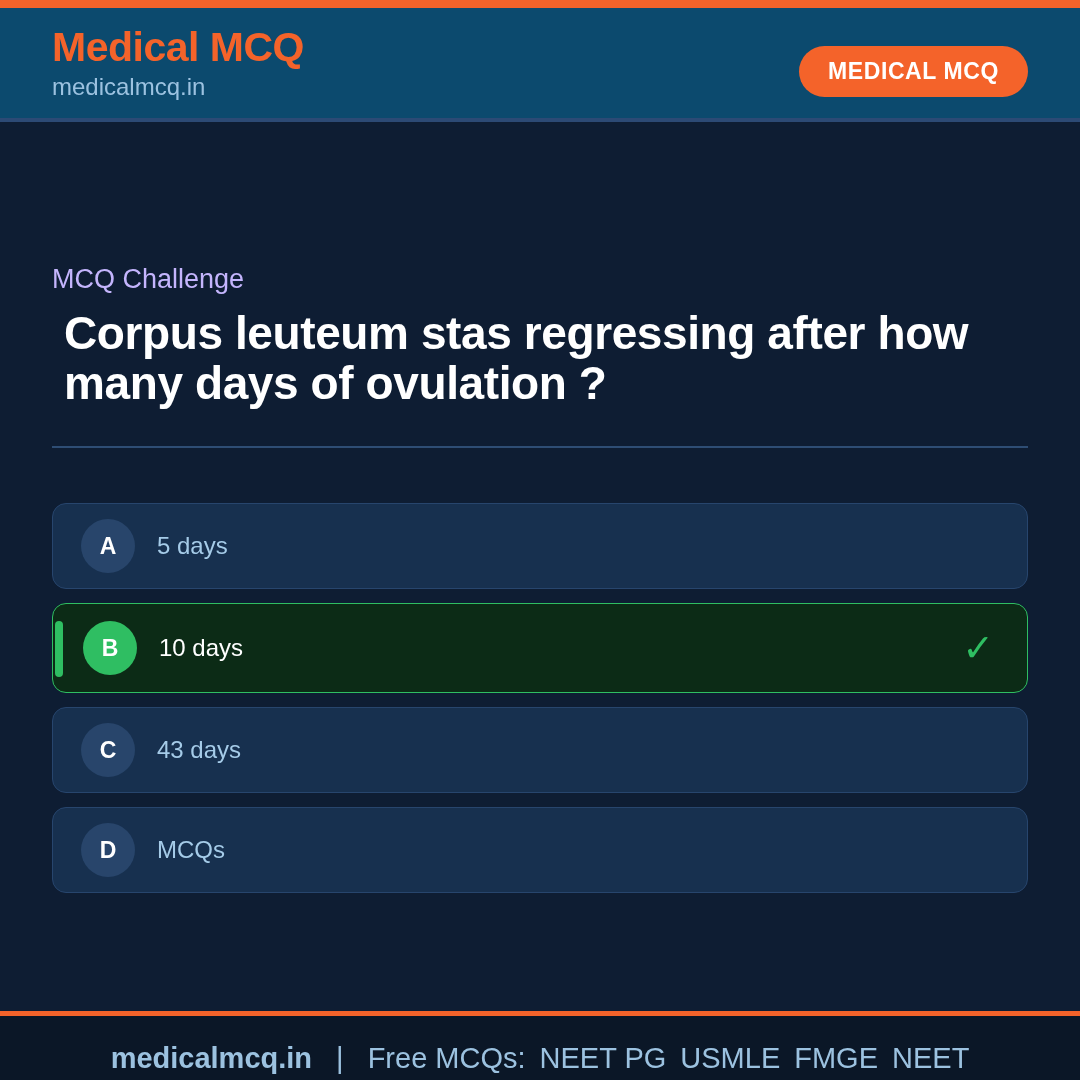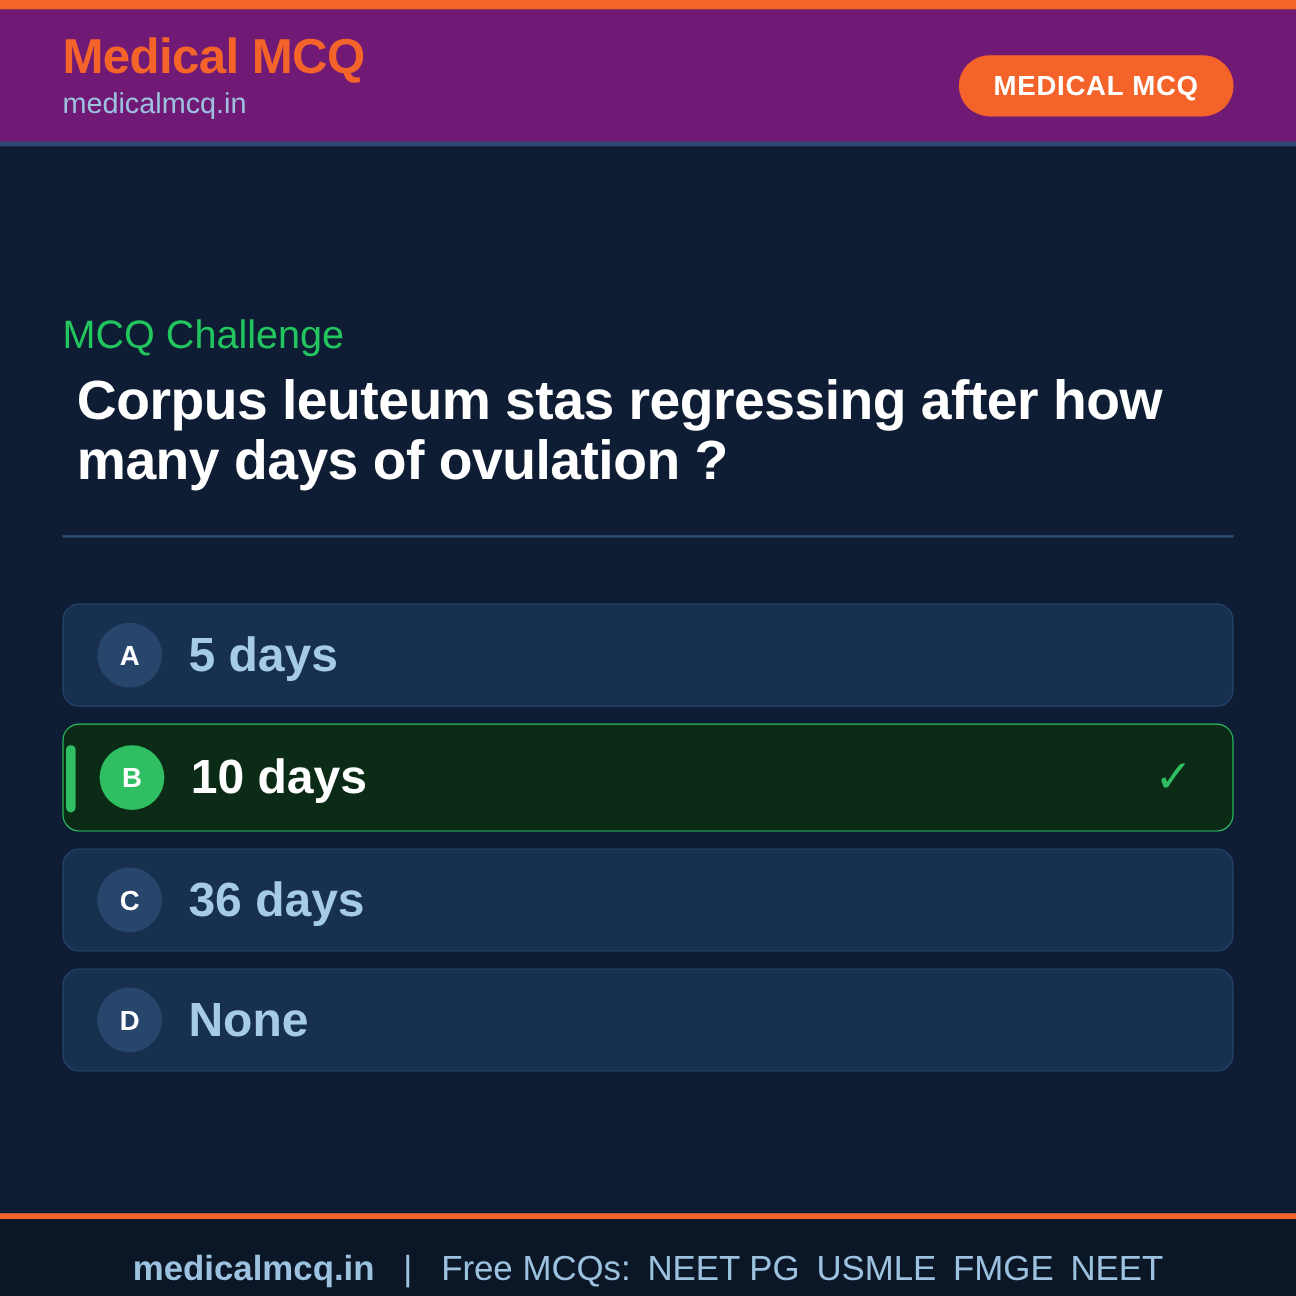--- a/index.html
+++ b/index.html
@@ -23,21 +23,21 @@
     height: 8px;
     background: #F4632A;
   }
 
   
   .header {
     position: absolute;
     top: 8px; left: 0;
     width: 1080px;
     height: 112px;
-    background: #701a75;
+    background: #0c4a6e;
     box-sizing: border-box;
   }
   .header-divider {
     position: absolute;
     top: 118px; left: 0;
     width: 1080px;
     height: 4px;
     background: #2C4A75;
   }
   .brand {
@@ -76,22 +76,22 @@
   }
 
   
   .content {
     position: absolute;
     left: 52px;
     top: 262px;
     width: 976px;
   }
   .eyebrow {
-    font-size: 33px;
-    color: #22c55e;
+    font-size: 27px;
+    color: #c4b5fd;
     line-height: 34px;
     margin: 0 0 8px 0;
   }
   .question {
     font-size: 46px;
     font-weight: bold;
     color: #FFFFFF;
     line-height: 50px;
     letter-spacing: -0.4px;
     margin: 12px;
@@ -149,26 +149,25 @@
     align-items: center;
     justify-content: center;
     margin-left: 28px;
     flex: 0 0 auto;
   }
   .option.correct .badge {
     background: #2FBE62;
     margin-left: 30px;
   }
   .option-text {
-    font-size: 40px;
+    font-size: 24px;
     color: #A5CBE8;
     margin-left: 22px;
     line-height: 38px;
     white-space: nowrap;
-    font-weight: bold;
   }
   .option.correct .option-text {
     color: #FFFFFF;
     text-align: right;
   }
   .check {
     position: absolute;
     right: 33px;
     top: 50%;
     transform: translateY(-50%);
@@ -239,26 +238,26 @@
 
   <div class="option correct">
     <div class="accent-bar"></div>
     <div class="badge">B</div>
     <div class="option-text">10 days</div>
     <div class="check">✓</div>
   </div>
 
   <div class="option">
     <div class="badge">C</div>
-    <div class="option-text">36 days</div>
+    <div class="option-text">43 days</div>
   </div>
 
   <div class="option">
     <div class="badge">D</div>
-    <div class="option-text">None</div>
+    <div class="option-text">MCQs</div>
   </div>
 
 </div>
 
 <div class="footer-accent"></div>
 <div class="footer">
   <div class="footer-inner">
     <span class="footer-site">medicalmcq.in</span>
     <span class="footer-sep">|</span>
     <span class="footer-label">Free MCQs:</span>

